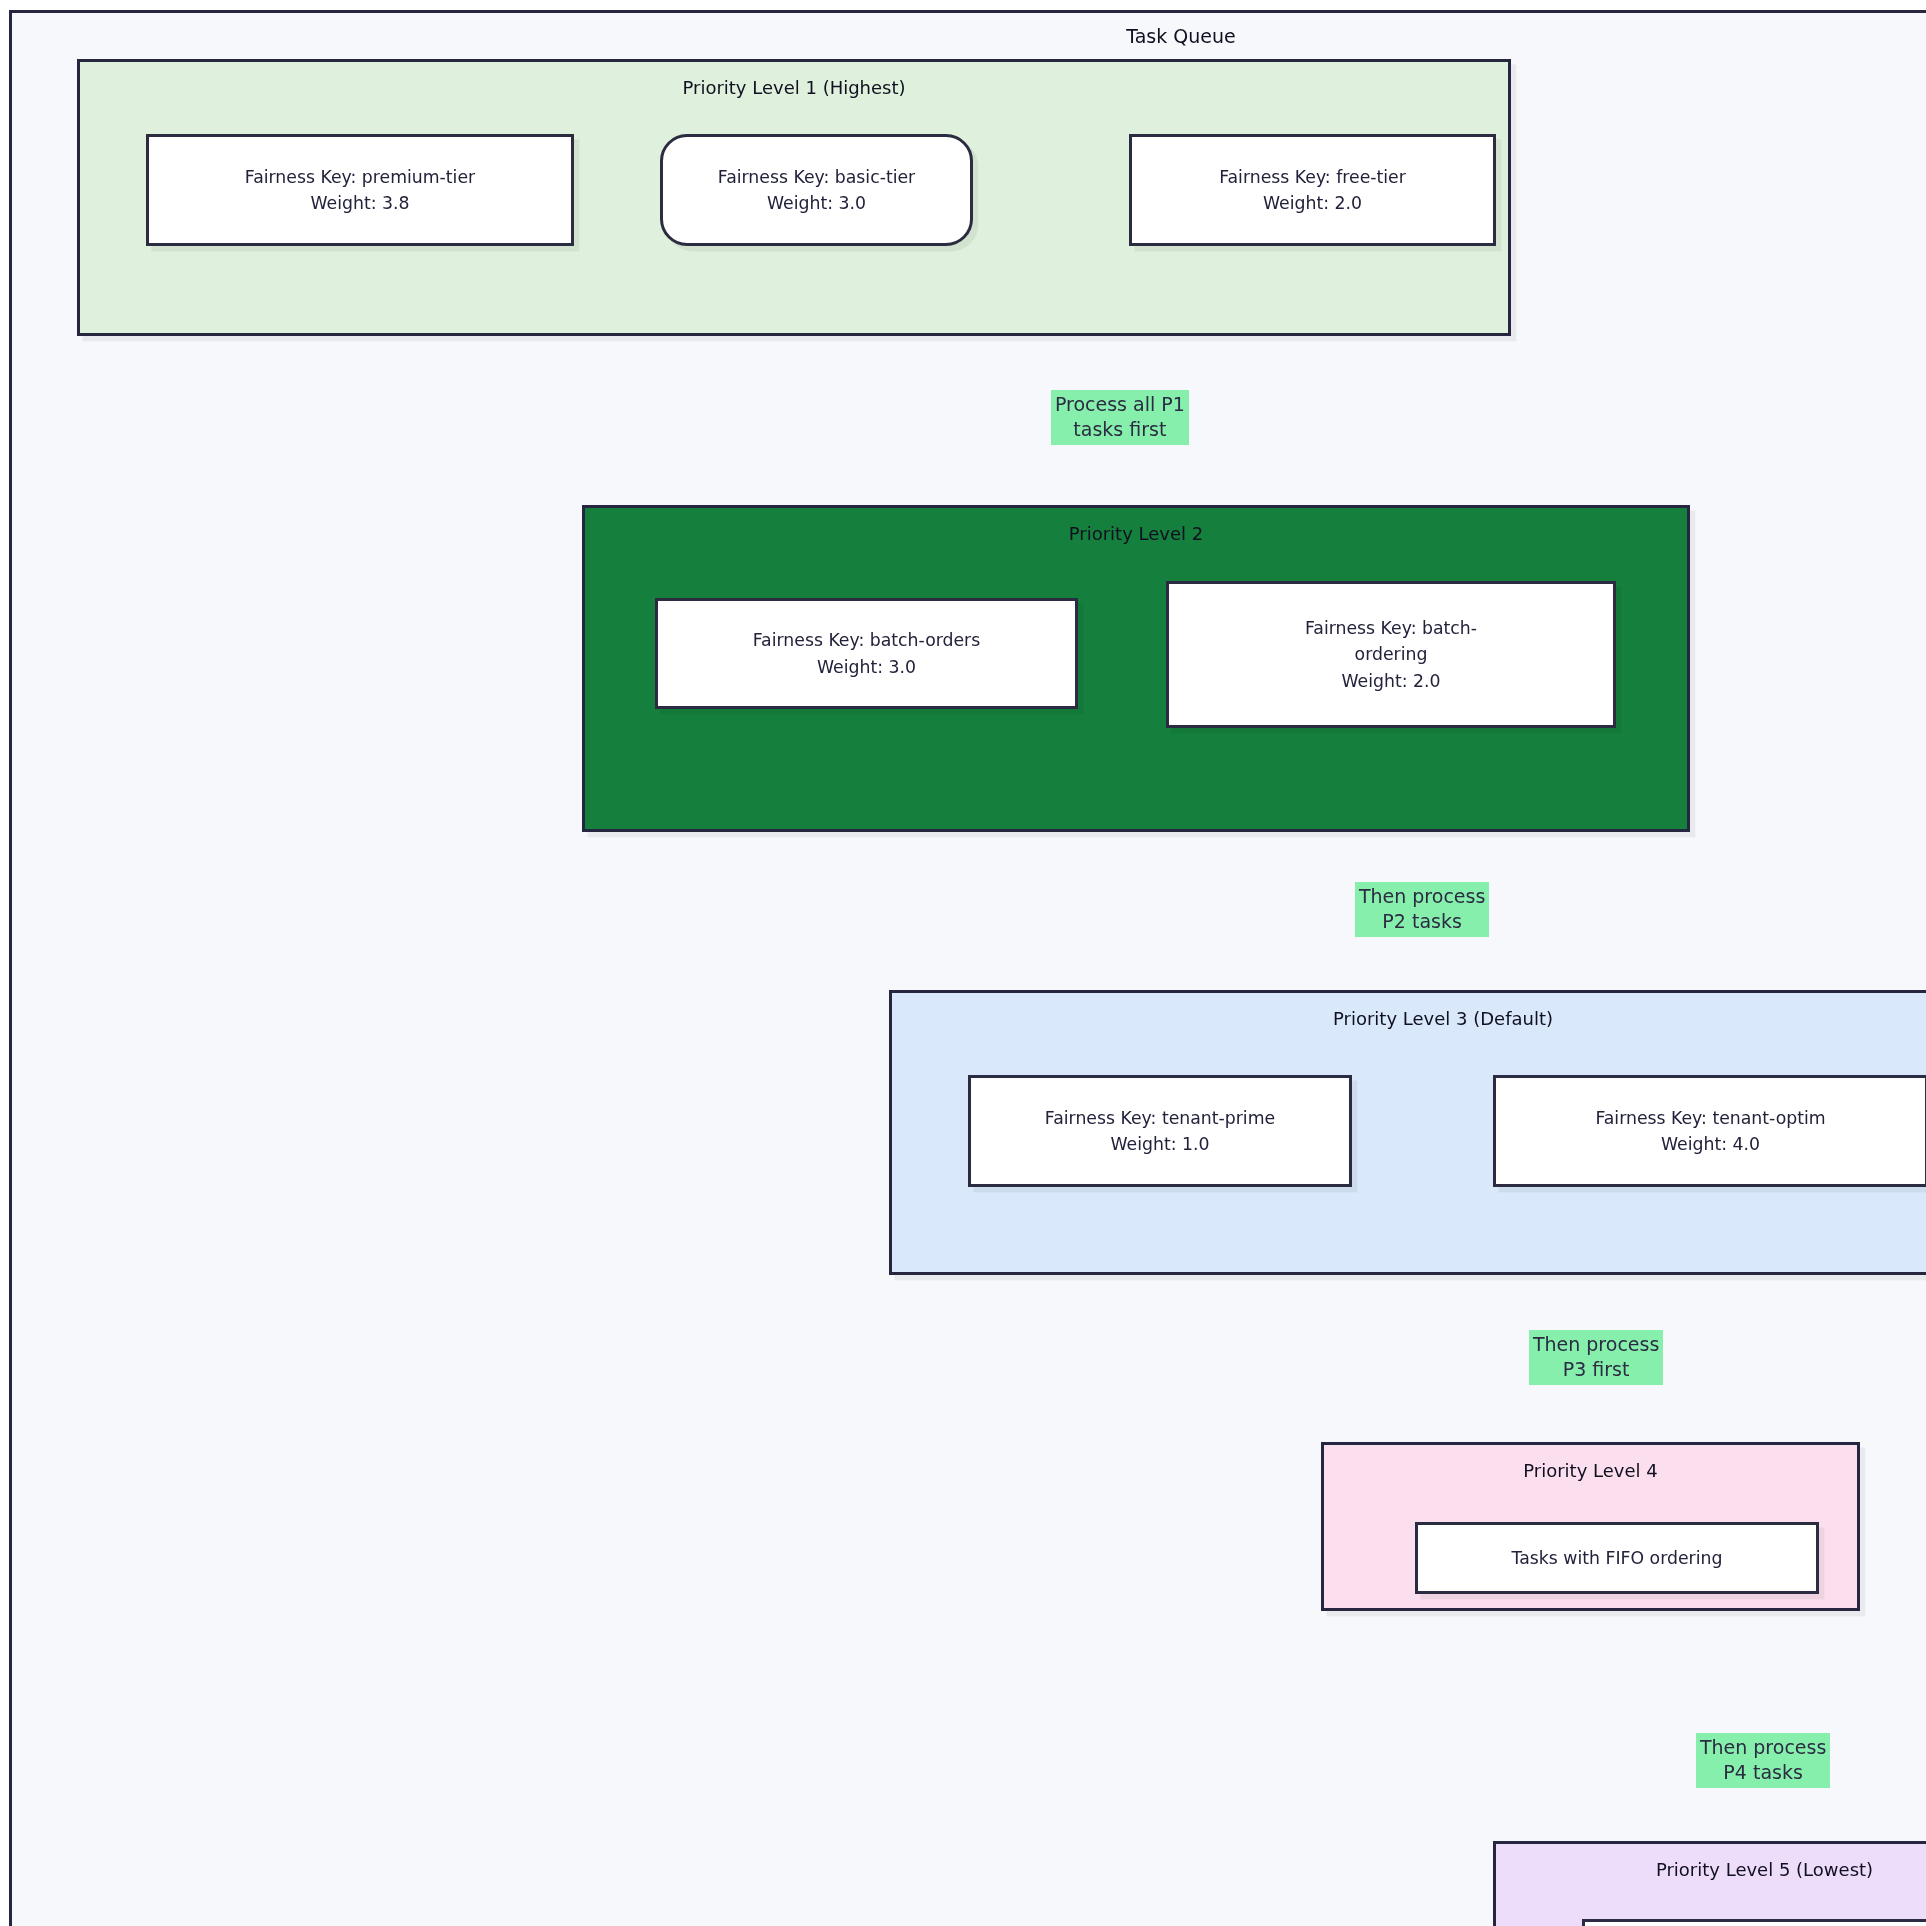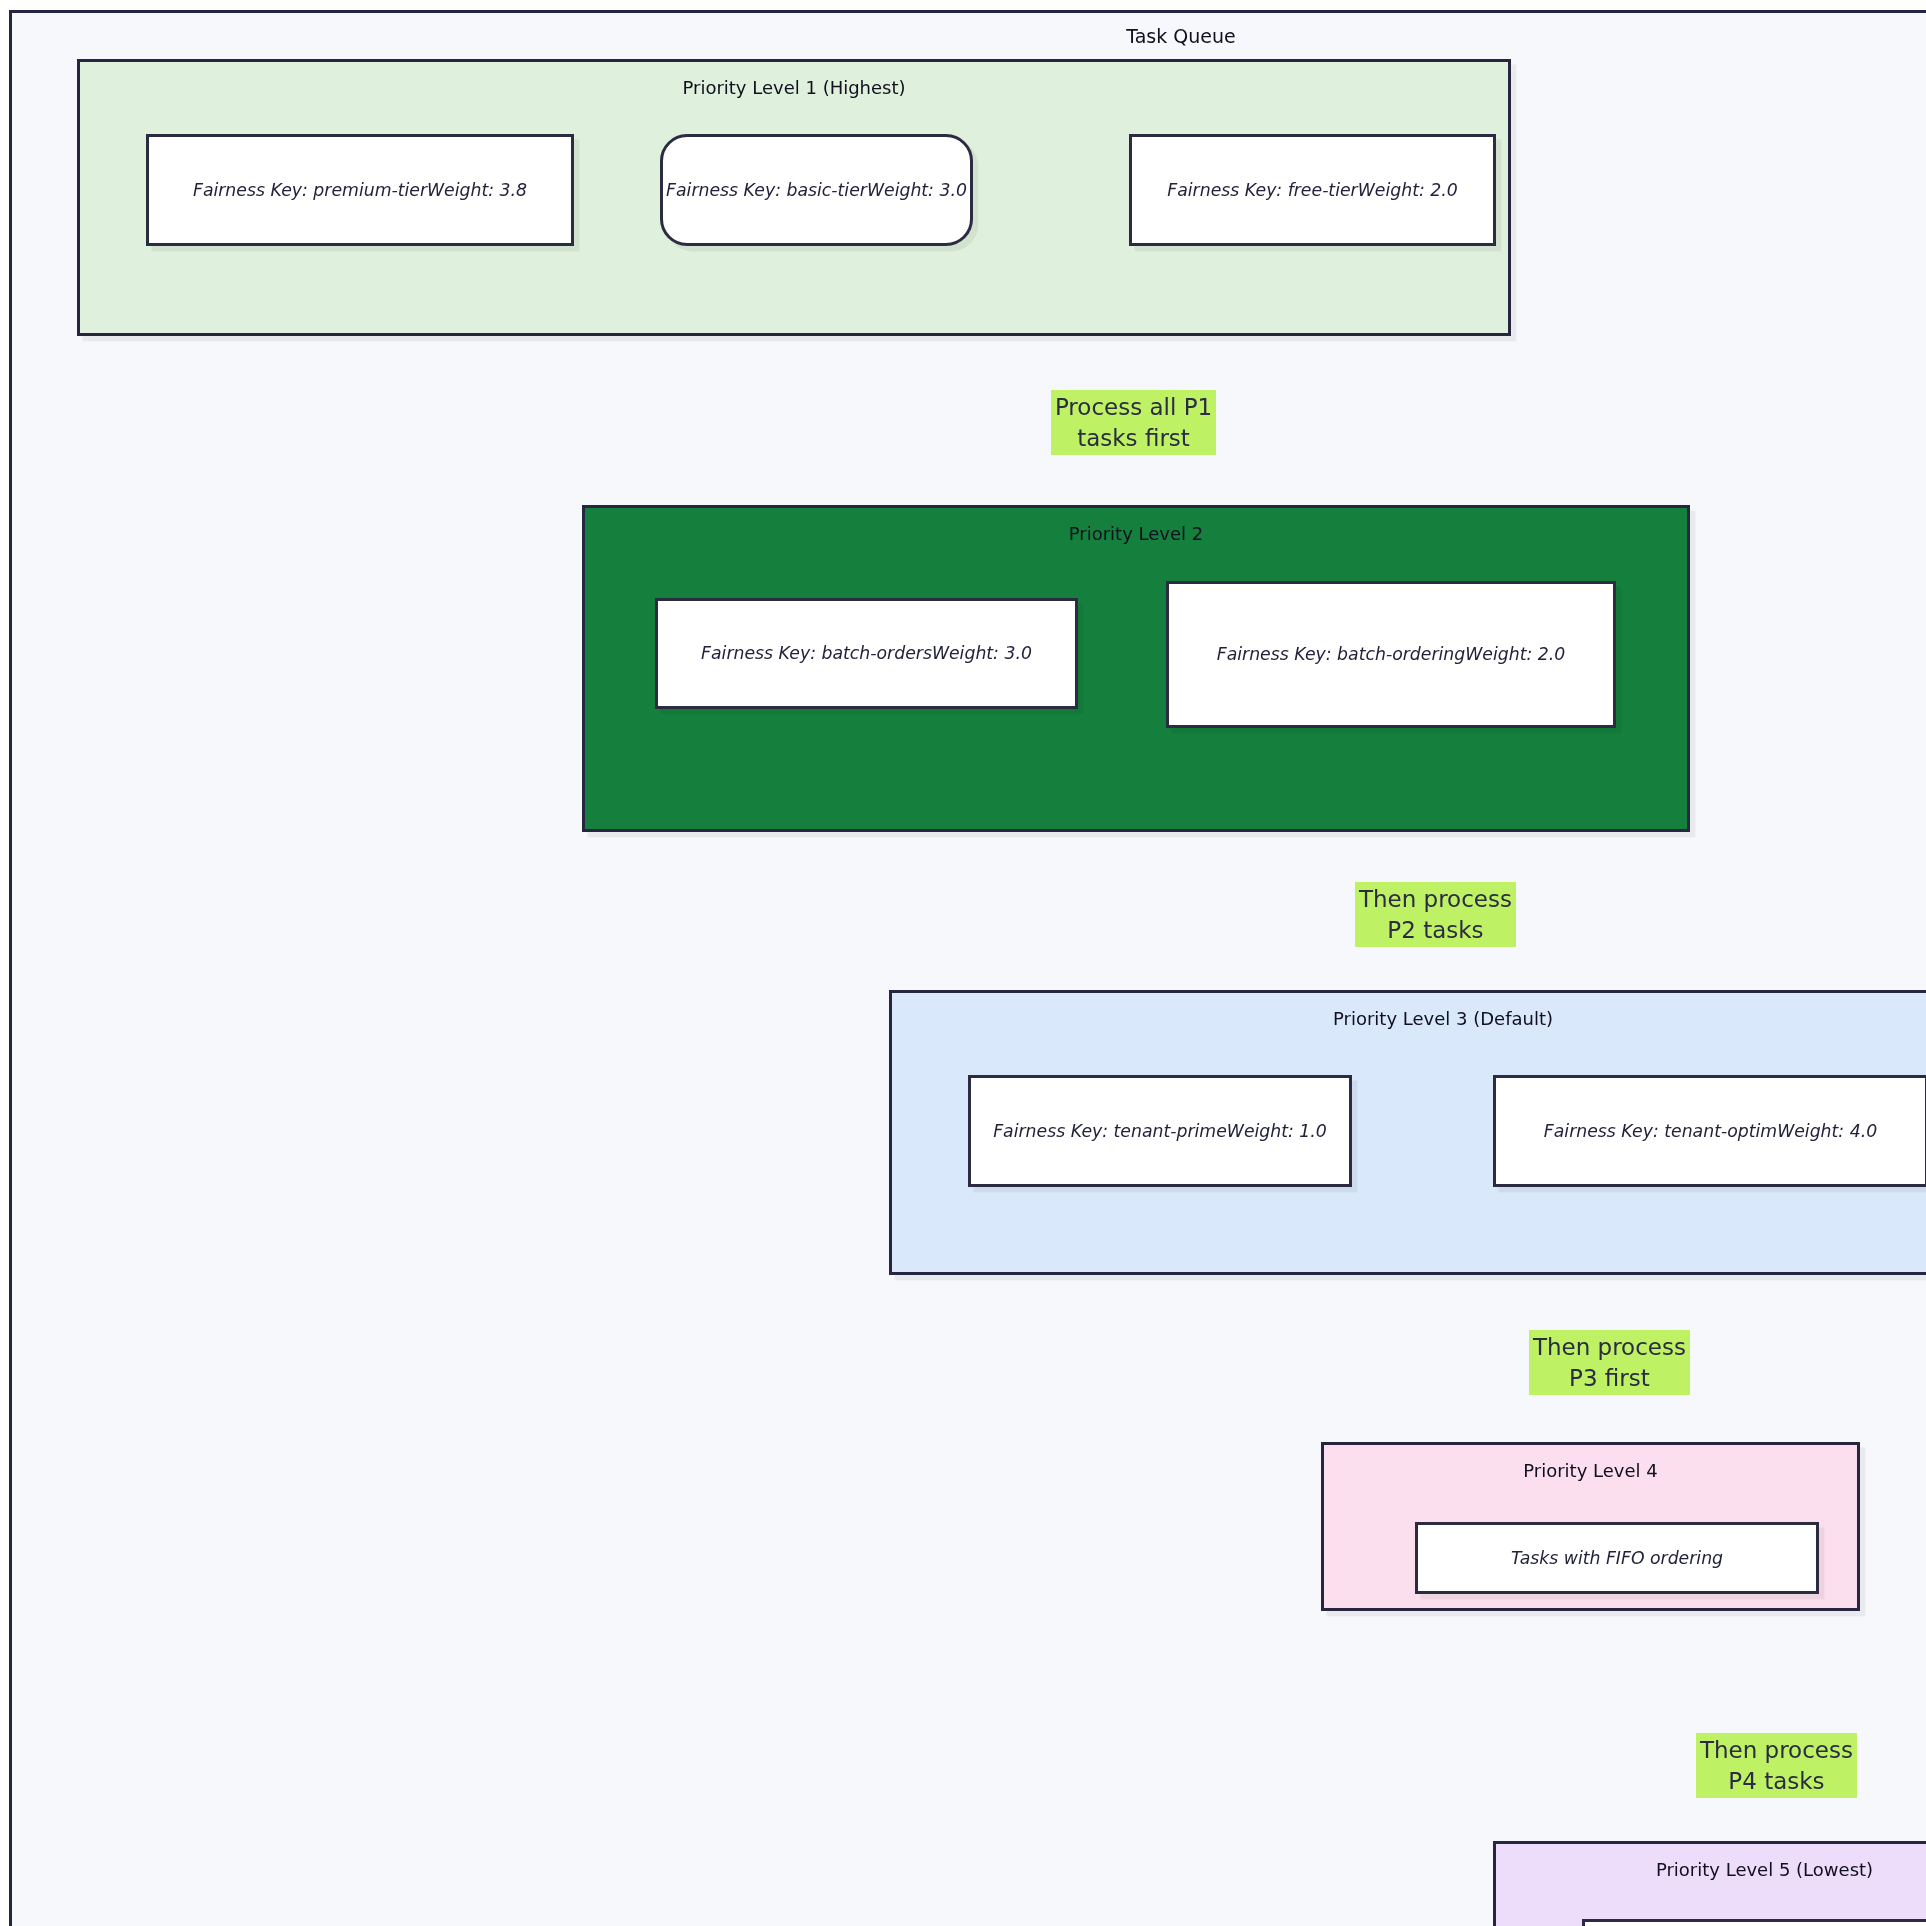--- a/index.html
+++ b/index.html
@@ -9,22 +9,22 @@
   #edges{position:absolute;left:0;top:0;width:2377px;height:2398px;pointer-events:none;}
 
   
   .cluster{position:absolute;box-sizing:border-box;border:3.5px solid #262640;
            box-shadow:5.4px 5.4px 0 0 rgba(0,0,0,0.055);}
   .cluster-title{position:absolute;left:0;right:0;text-align:center;
                  color:#101020;font-size:18px;line-height:1;white-space:nowrap;}
 
   .node{position:absolute;box-sizing:border-box;background:#ffffff;
         border:3.5px solid #2b2b42;box-shadow:5.4px 5.4px 0 0 rgba(0,0,0,0.055);
-        display:flex;flex-direction:row;align-items:center;justify-content:center;
-        color:#22223b;font-size:17.3px;line-height:1.52;text-align:center;padding:3.1px 5.4px;font-style:italic;}
+        display:flex;flex-direction:column;align-items:center;justify-content:center;
+        color:#22223b;font-size:17.3px;line-height:1.52;text-align:center;padding:3.1px 5.4px;}
   .node .ln{display:block;white-space:nowrap;}
 
   
   #taskqueue{left:8.5px;top:9.6px;width:2345px;height:2086px;background:#f7f8fb;}
   #taskqueue-title{top:14.6px;font-size:19px;}
 
   
   #p1{left:77px;top:59px;width:1434px;height:277px;background:#dff0dc;}
   #p2{left:582px;top:505px;width:1108px;height:327px;background:#15803d;}
   #p3{left:889px;top:990px;width:1108px;height:285px;background:#d9e9fb;}
@@ -40,21 +40,21 @@
   #n-border  {left:655px;top:598px;width:423px;height:111px;}
   #n-bprod   {left:1166px;top:581px;width:450px;height:147px;}
 
   #n-tprime  {left:968px;top:1075px;width:384px;height:112px;}
   #n-toptim  {left:1493px;top:1075px;width:435px;height:112px;}
 
   #n-fifo4   {left:1415px;top:1522px;width:404px;height:72px;}
   #n-fifo5   {left:1582px;top:1919px;width:403px;height:73px;}
 
   
-  .elabel{position:absolute;background:#bef264;color:#2b2b42;font-size:23px;
+  .elabel{position:absolute;background:#86efac;color:#2b2b42;font-size:19px;
           line-height:1.32;text-align:center;padding:2.3px 3.9px;box-sizing:border-box;
           white-space:nowrap;}
 </style>
 </head>
 <body>
 
 <div id="stage">
 
   <svg id="edges" viewBox="0 0 6170 6225" xmlns="http://www.w3.org/2000/svg">
     <defs>

